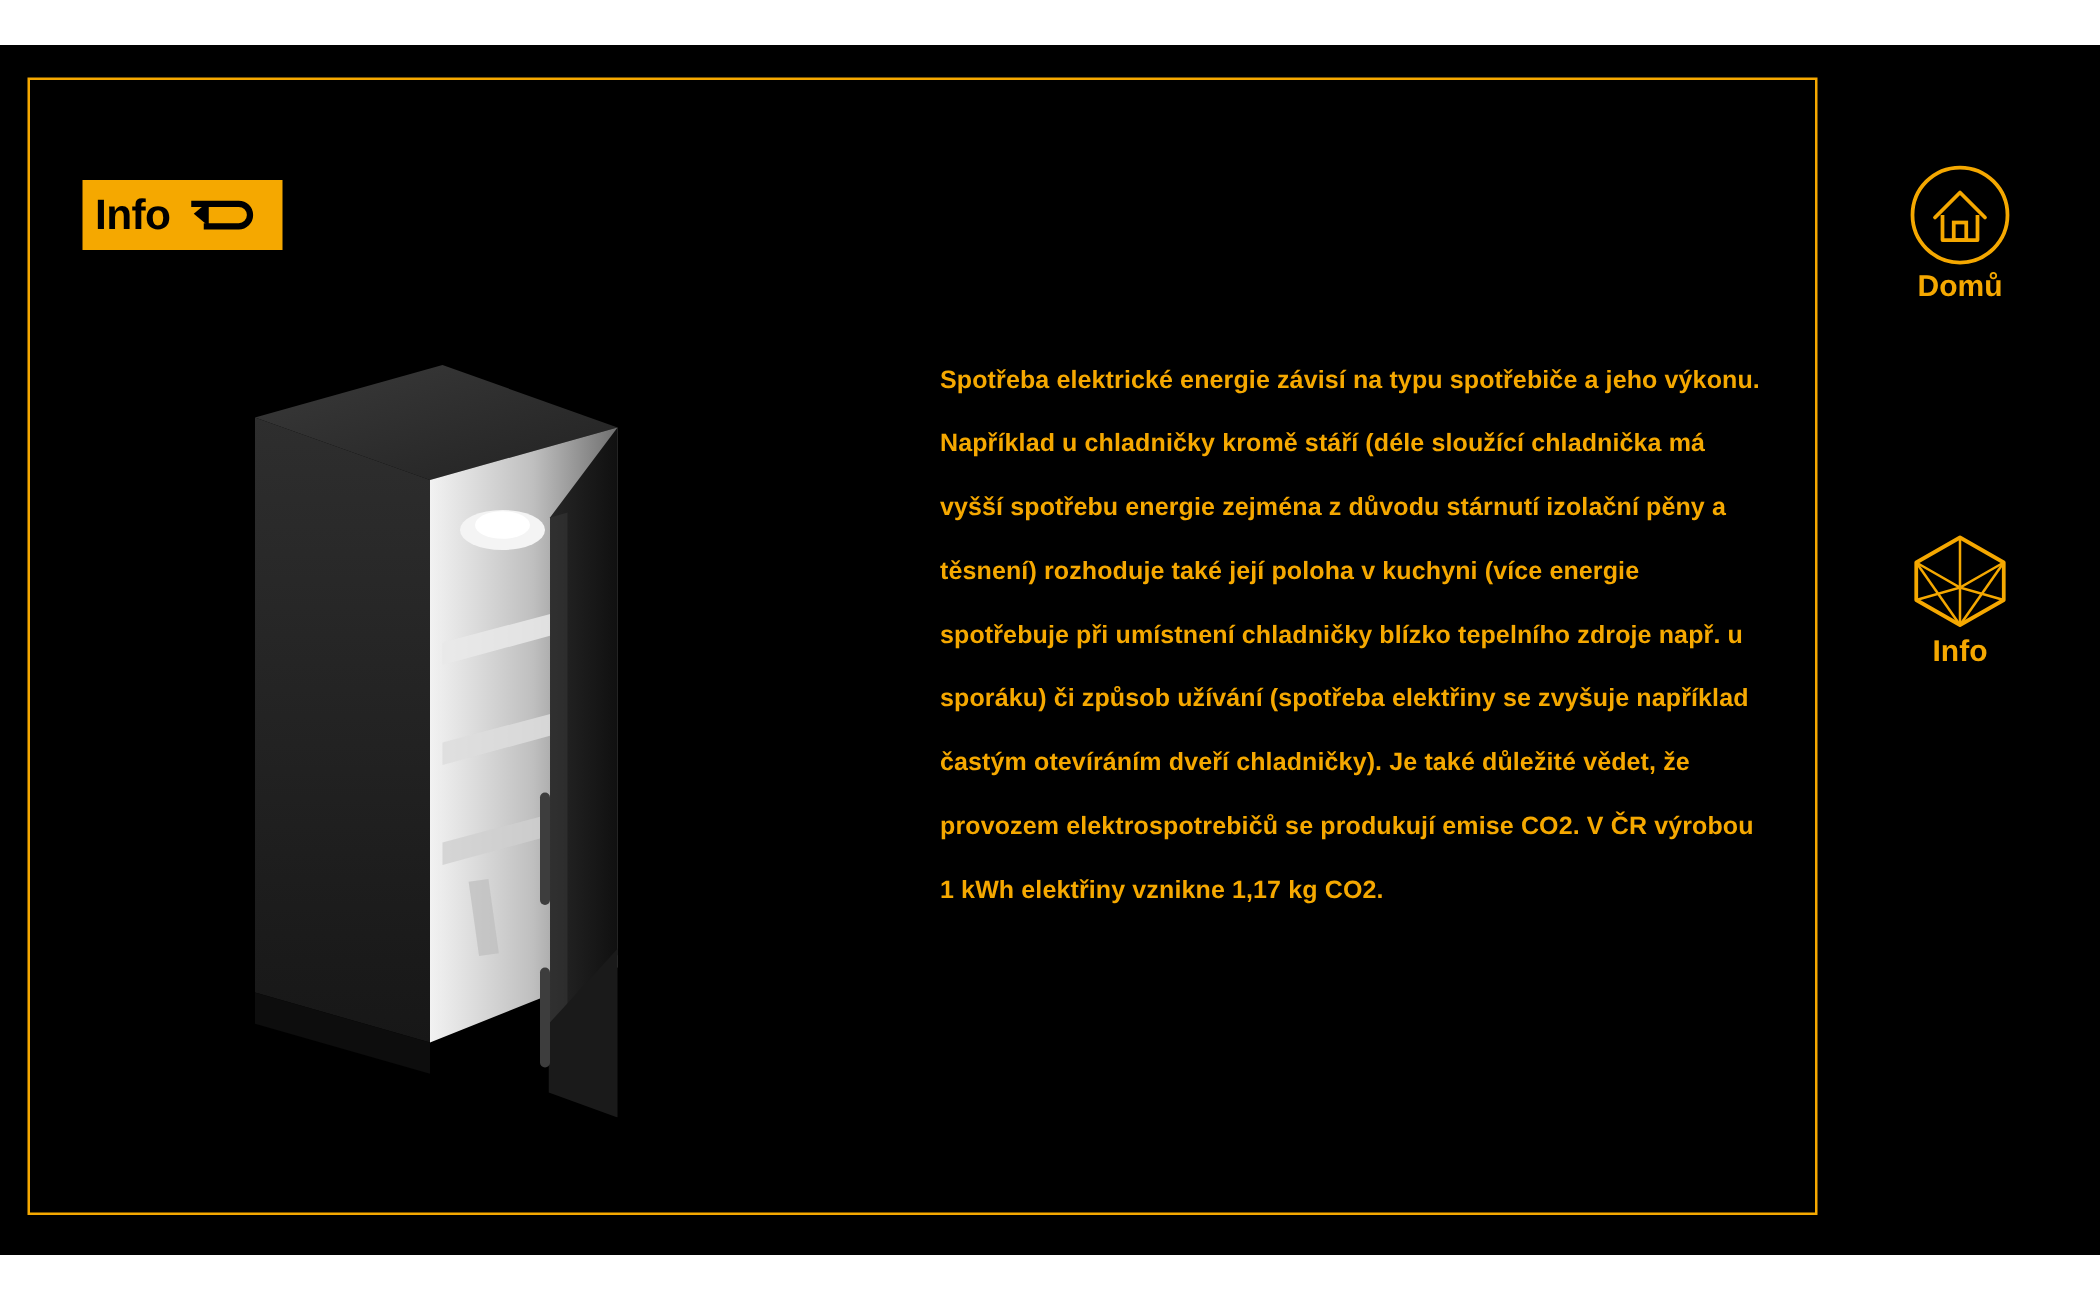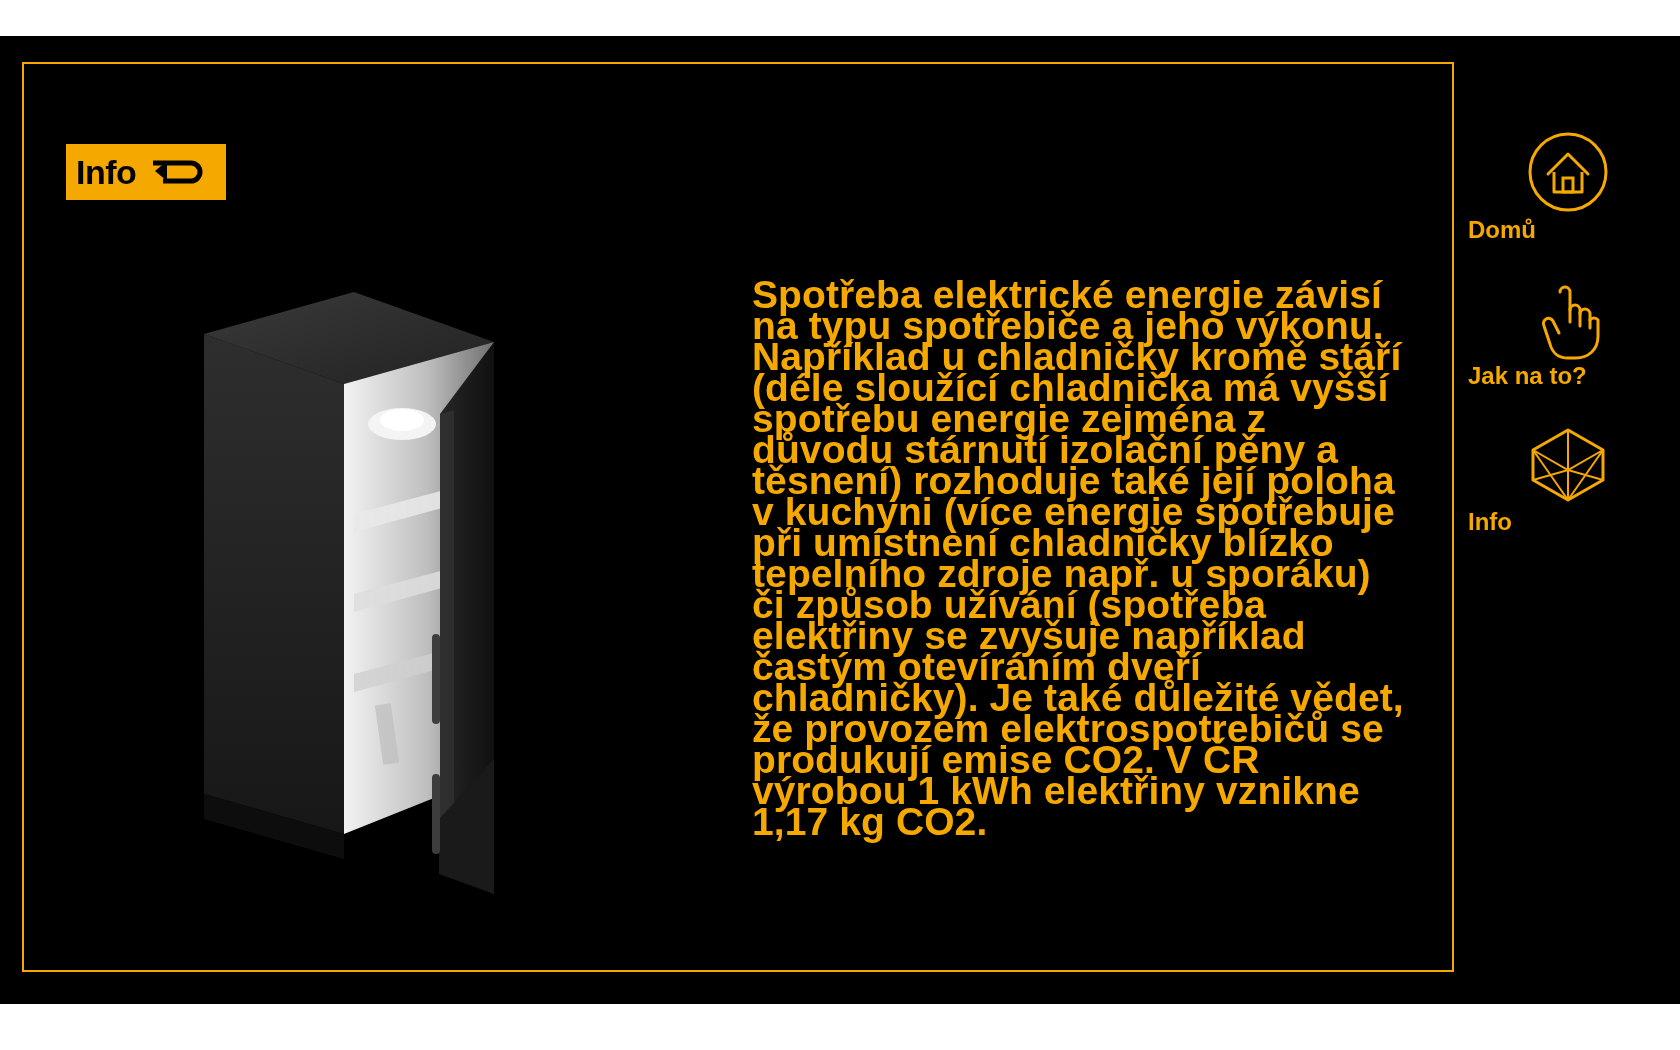--- a/index.html
+++ b/index.html
@@ -72,38 +72,38 @@
     width: 420px;
     height: 620px;
   }
   
   .body-text {
     position: absolute;
     left: 728px;
     top: 215px;
     width: 660px;
     color: #f5a800;
-    font-size: 39px;
-    line-height: 31px;
+    font-size: 20px;
+    line-height: 51px;
     font-weight: bold;
     letter-spacing: 0.1px;
     white-space: pre-line;
   }
   
   .sidebar {
     position: absolute;
     left: 1468px;
     top: 60px;
     width: 200px;
     height: 850px;
   }
   .nav-item {
     position: absolute;
     width: 200px;
-    text-align: left;
+    text-align: center;
     color: #f5a800;
     cursor: pointer;
   }
   .nav-item .glyph {
     display: block;
     height: 84px;
     display: flex;
     align-items: center;
     justify-content: center;
   }
@@ -207,31 +207,20 @@
           <svg width="84" height="84" viewBox="0 0 84 84">
             <circle cx="42" cy="42" r="38" fill="none" stroke="#f5a800" stroke-width="3"></circle>
             <path d="M22 44 L42 24 L62 44" fill="none" stroke="#f5a800" stroke-width="3" stroke-linecap="round" stroke-linejoin="round"></path>
             <path d="M28 42 V62 H56 V42" fill="none" stroke="#f5a800" stroke-width="3" stroke-linejoin="round"></path>
             <rect x="37" y="48" width="10" height="14" fill="none" stroke="#f5a800" stroke-width="3"></rect>
           </svg>
         </span>
         <span class="caption">Domů</span>
       </div>
 
-      <div class="nav-item nav-how">
-        <span class="glyph">
-          <svg width="84" height="88" viewBox="0 0 84 88">
-            <path d="M34 18 a5 5 0 0 1 10 0 v30" fill="none" stroke="#f5a800" stroke-width="3" stroke-linecap="round"></path>
-            <path d="M44 36 a5 5 0 0 1 10 0 v16" fill="none" stroke="#f5a800" stroke-width="3" stroke-linecap="round"></path>
-            <path d="M54 40 a5 5 0 0 1 10 0 v14" fill="none" stroke="#f5a800" stroke-width="3" stroke-linecap="round"></path>
-            <path d="M64 46 a5 5 0 0 1 8 0 v16 c0 14 -10 22 -22 22 h-8 c-10 0 -16 -6 -18 -14 l-6 -18 a5 5 0 0 1 9 -5 l6 12" fill="none" stroke="#f5a800" stroke-width="3" stroke-linejoin="round" stroke-linecap="round"></path>
-          </svg>
-        </span>
-        <span class="caption">Jak na to?</span>
-      </div>
 
       <div class="nav-item nav-info">
         <span class="glyph">
           <svg width="90" height="84" viewBox="0 0 90 84">
             <polygon points="45,8 80,28 80,58 45,78 10,58 10,28" fill="none" stroke="#f5a800" stroke-width="3" stroke-linejoin="round"></polygon>
             <path d="M10,28 L45,48 L80,28" fill="none" stroke="#f5a800" stroke-width="2"></path>
             <path d="M45,8 L45,48 L45,78" fill="none" stroke="#f5a800" stroke-width="2"></path>
             <path d="M10,58 L45,48 L80,58" fill="none" stroke="#f5a800" stroke-width="2"></path>
             <path d="M10,28 L45,78" fill="none" stroke="#f5a800" stroke-width="2"></path>
             <path d="M80,28 L45,78" fill="none" stroke="#f5a800" stroke-width="2"></path>

